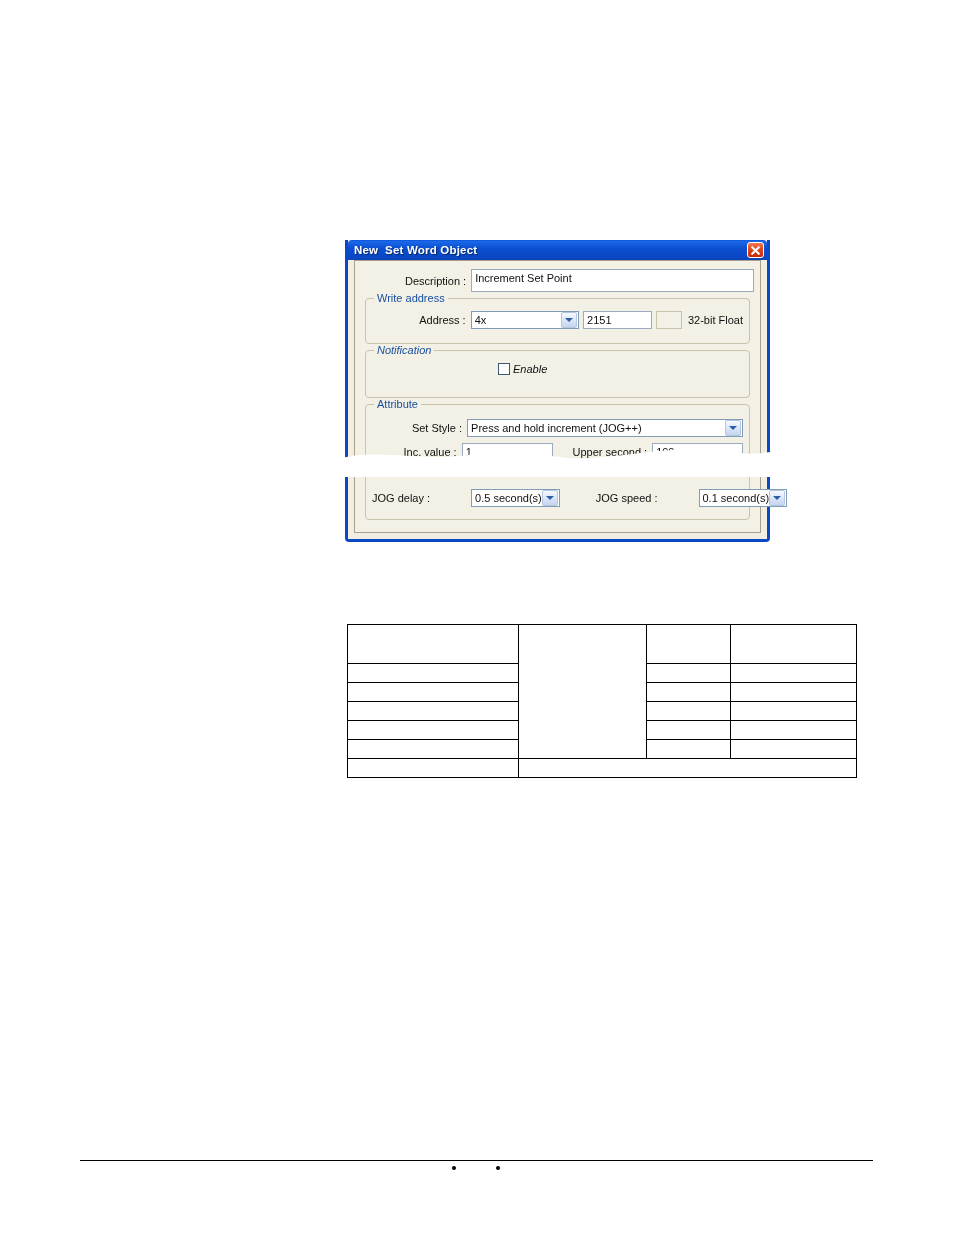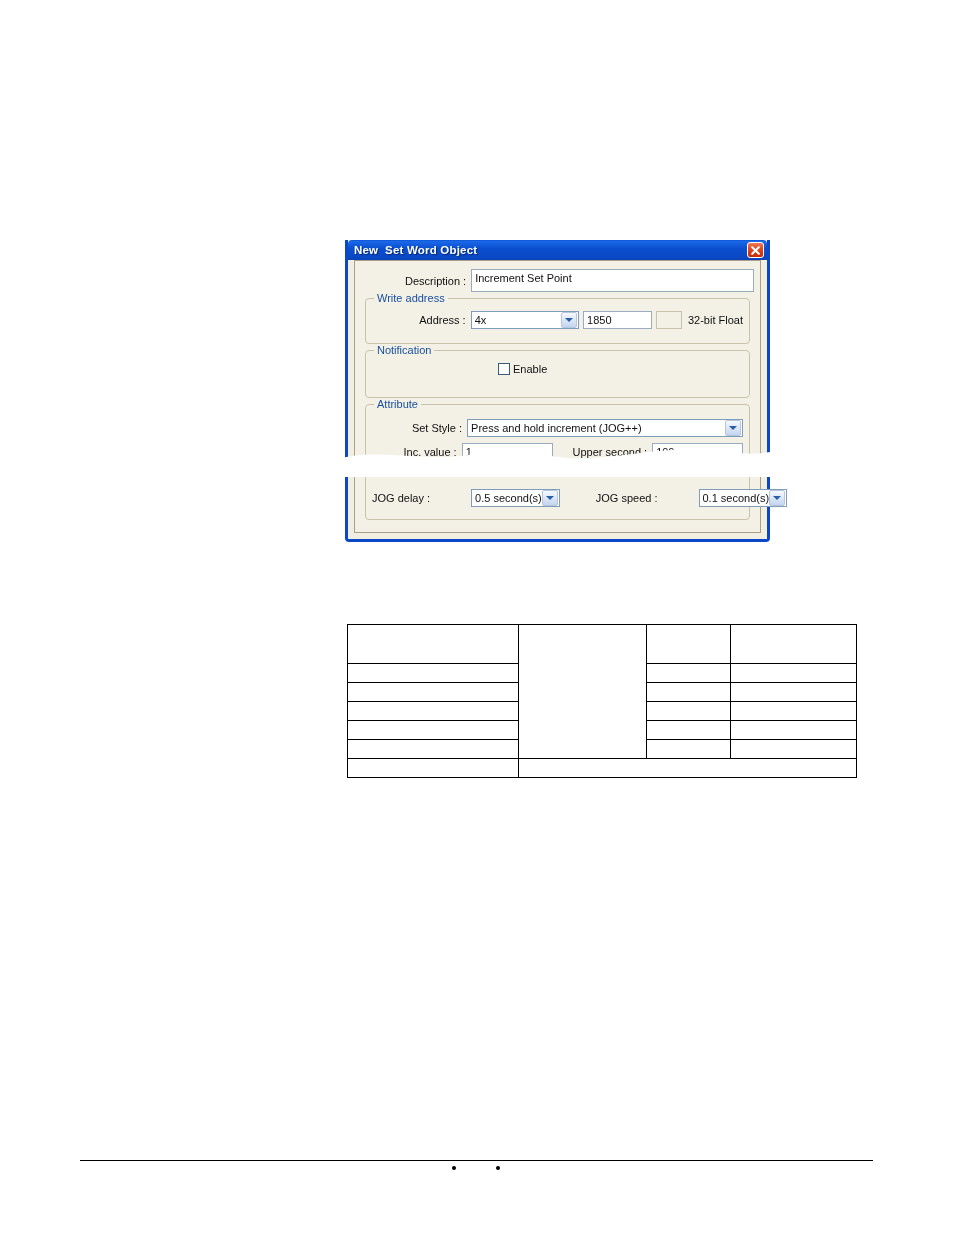--- a/index.html
+++ b/index.html
@@ -311,27 +311,27 @@
 
 
           <div class="row" style="margin-bottom:0;">
             <div class="lbl" style="width:95px;">Address :</div>
             <div class="combo" style="width:110px;">
               <span class="cval">4x</span>
               <span class="carrow">
                   <i class="chev"></i>
                 </span>
             </div>
-            <div class="txtbox" style="width:70px;margin-left:4px;height:18px;line-height:17px;">1850</div>
+            <div class="txtbox" style="width:70px;margin-left:4px;height:18px;line-height:17px;">2151</div>
             <div class="txtbox" style="width:26px;margin-left:4px;height:18px;border-color:#c9c3ad;background:#f3f1e6;"></div>
             <div style="font-size:11px;color:#111;margin-left:6px;white-space:nowrap;">32-bit Float</div>
           </div>
         </div>
 
-        <div class="group" style="padding-bottom:22px;">
+        <div class="group" style="padding-bottom:22px;font-style:italic;">
           <div class="glegend">Notification</div>
           <div class="chkrow" style="margin-left:85px;">
             <span class="chk"></span>
             <span class="chklbl">Enable</span>
           </div>
         </div>
 
         <div class="group" style="padding-top:14px;padding-bottom:10px;">
           <div class="glegend">Attribute</div>
 

